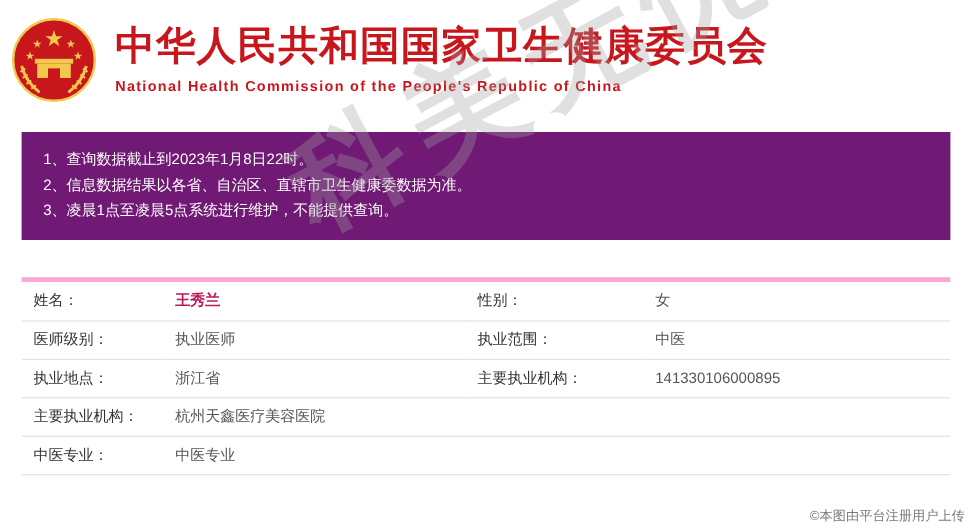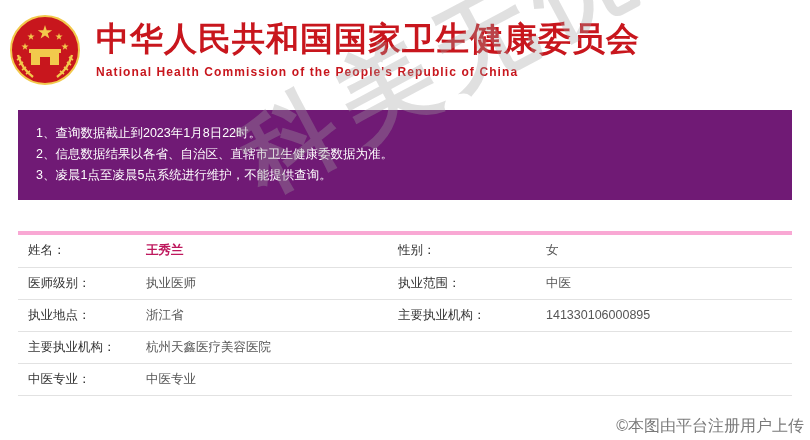--- a/index.html
+++ b/index.html
@@ -132,21 +132,21 @@
     letter-spacing: 14px;
     transform: rotate(-28deg);
     transform-origin: left top;
     color: rgba(160,160,160,0.33);
   }
 
   .footer-note {
     position: absolute;
     right: 6px;
     bottom: 3px;
-    font-size: 16px;
+    font-size: 11px;
     color: #7a7a7a;
     white-space: nowrap;
   }
 </style>
 </head>
 <body>
 
 <div class="page">
 
   <div class="header">

